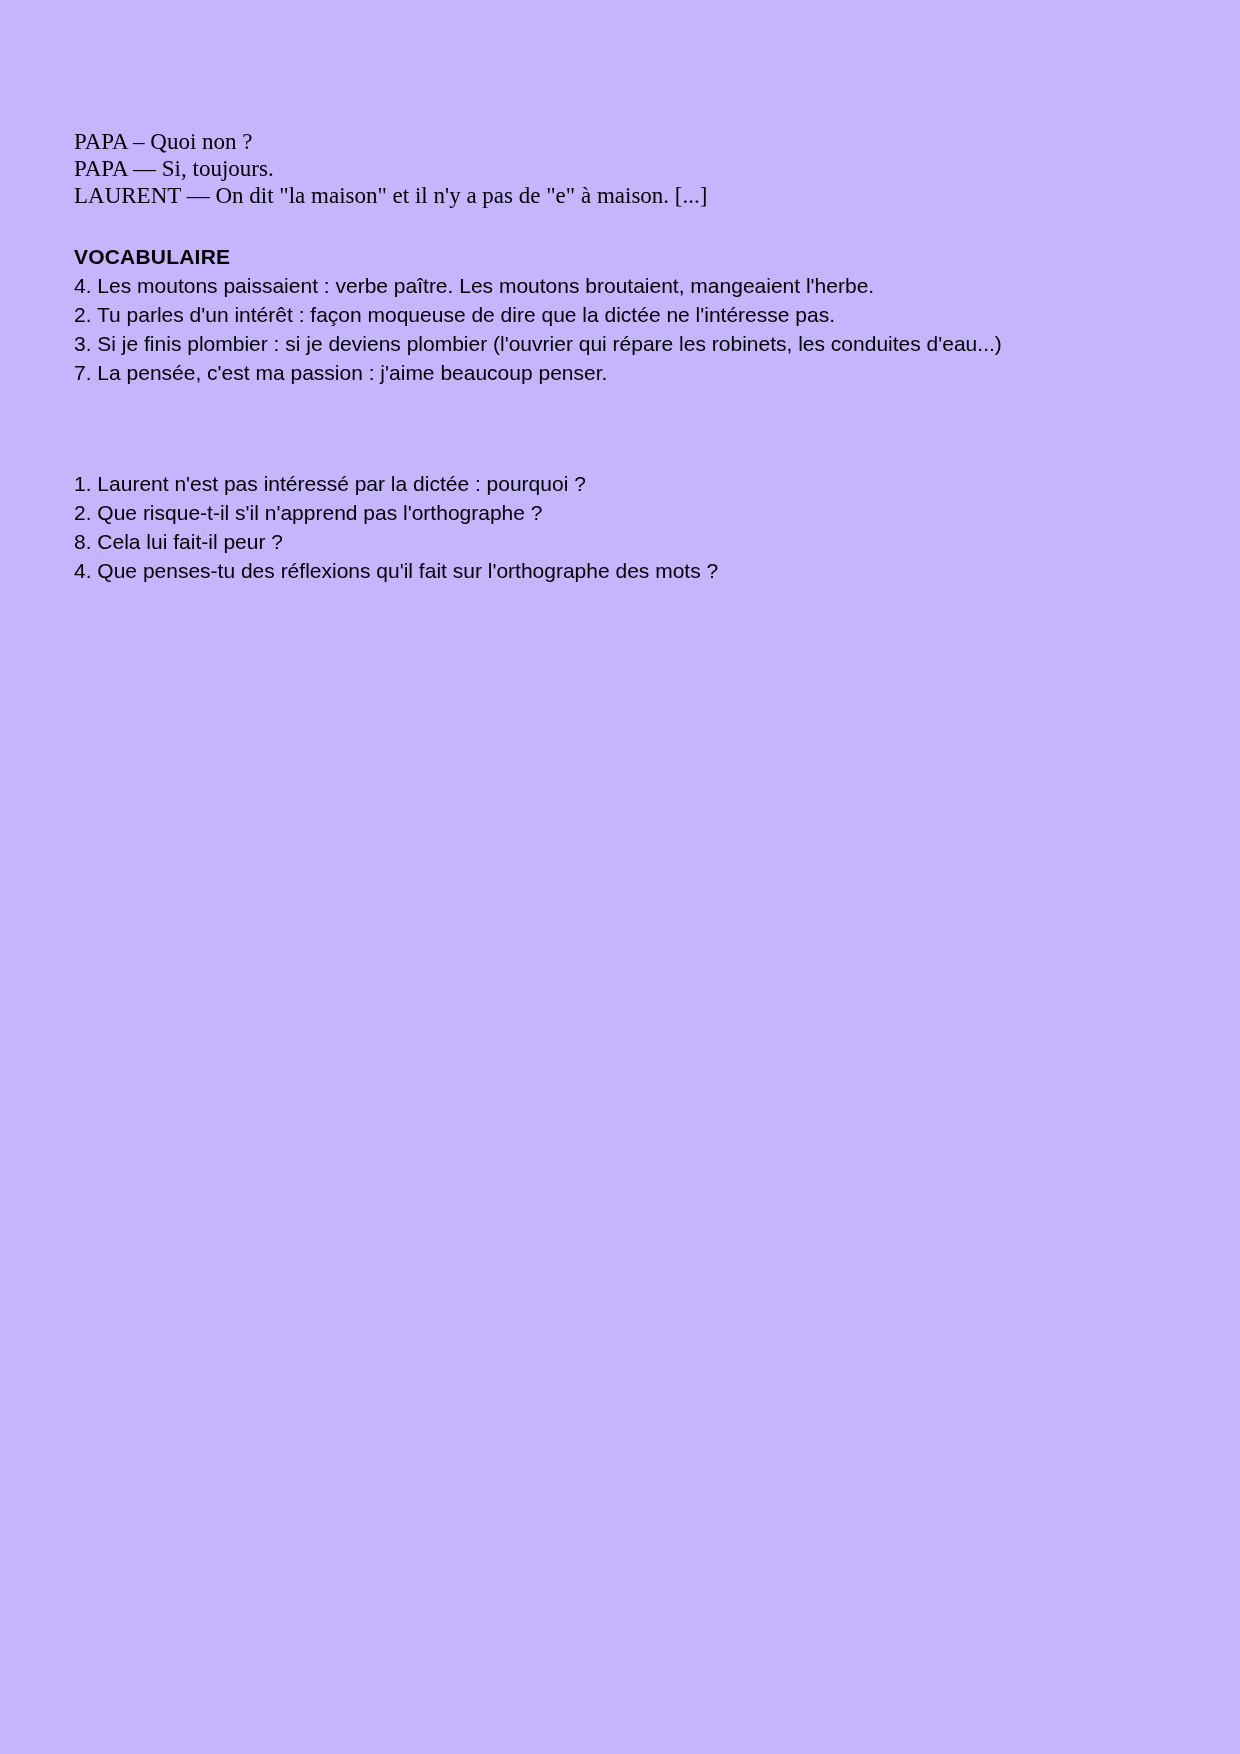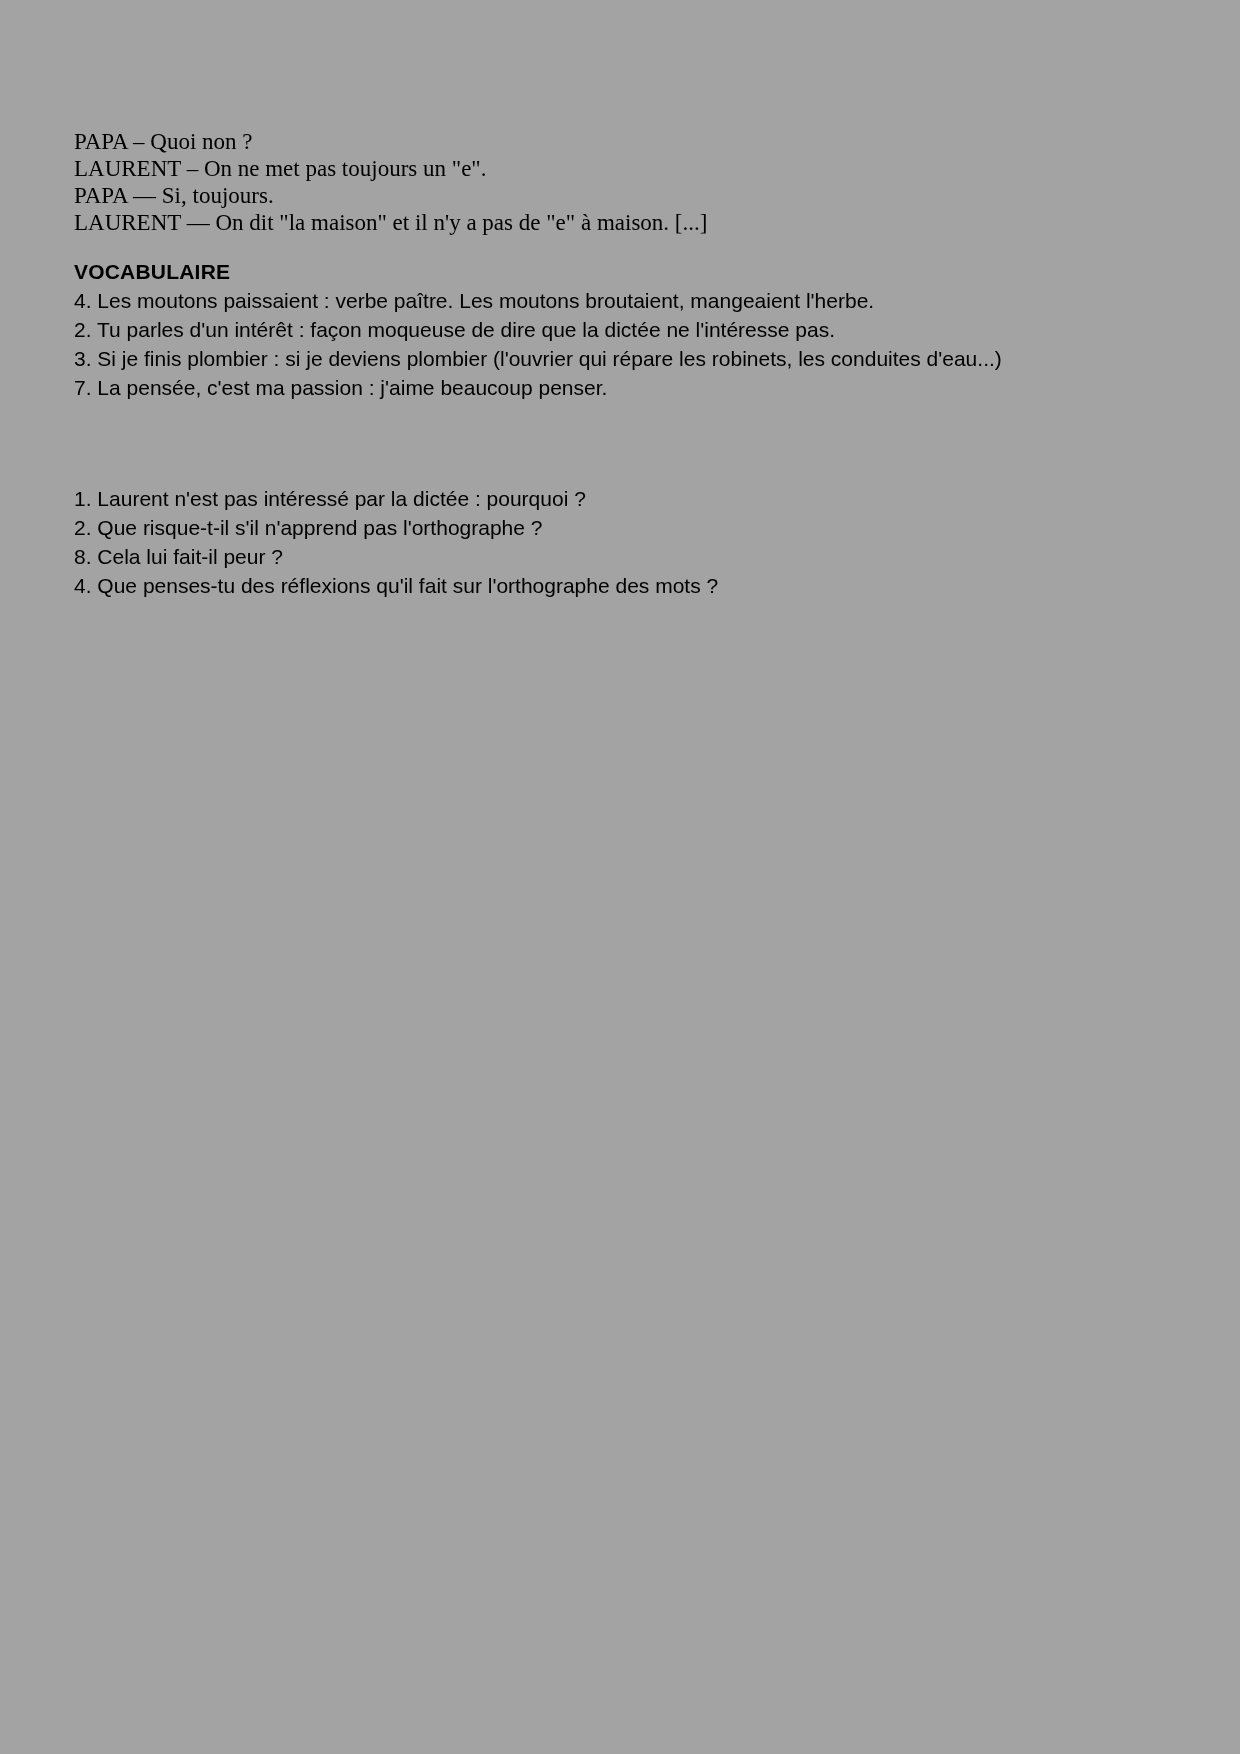--- a/index.html
+++ b/index.html
@@ -4,21 +4,21 @@
 <style>
   html, body {
     margin: 0;
     padding: 0;
     background: #ffffff;
   }
   .page {
     position: relative;
     width: 1240px;
     height: 1754px;
-    background: #a3a3a3;
+    background: #c4b5fd;
     color: #000000;
     overflow: hidden;
   }
   .content {
     padding: 128px 60px 0 74px;
   }
   p, h2 {
     margin: 0;
     padding: 0;
   }
@@ -35,35 +35,34 @@
     color: #000000;
   }
   .section h2 {
     font-family: "Liberation Sans", sans-serif;
     font-size: 21px;
     font-weight: bold;
     line-height: 29px;
     letter-spacing: 0.2px;
   }
   .vocab-section {
-    margin-top: 21px;
+    margin-top: 33px;
   }
   .comprehension-section {
     margin-top: 82px;
   }
 </style>
 </head>
 <body>
 
 <div class="page">
   <div class="content">
 
     <div class="dialogue">
       <p>PAPA – Quoi non ?</p>
-      <p>LAURENT – On ne met pas toujours un "e".</p>
       <p>PAPA — Si, toujours.</p>
       <p>LAURENT — On dit "la maison" et il n'y a pas de "e" à maison. [...]</p>
     </div>
 
     <div class="section vocab-section">
       <h2>VOCABULAIRE</h2>
       <p>4. Les moutons paissaient : verbe paître. Les moutons broutaient, mangeaient l'herbe.</p>
       <p>2. Tu parles d'un intérêt : façon moqueuse de dire que la dictée ne l'intéresse pas.</p>
       <p>3. Si je finis plombier : si je deviens plombier (l'ouvrier qui répare les robinets, les conduites d'eau...)</p>
       <p>7. La pensée, c'est ma passion : j'aime beaucoup penser.</p>

